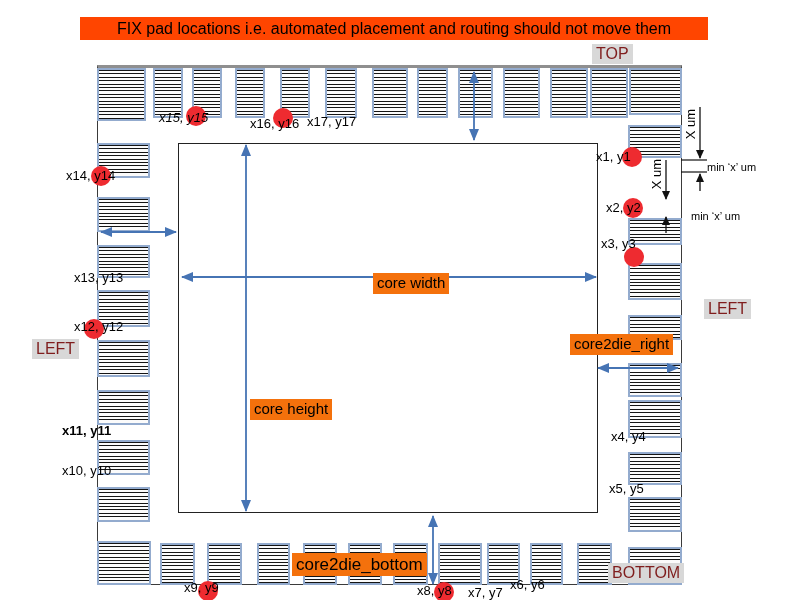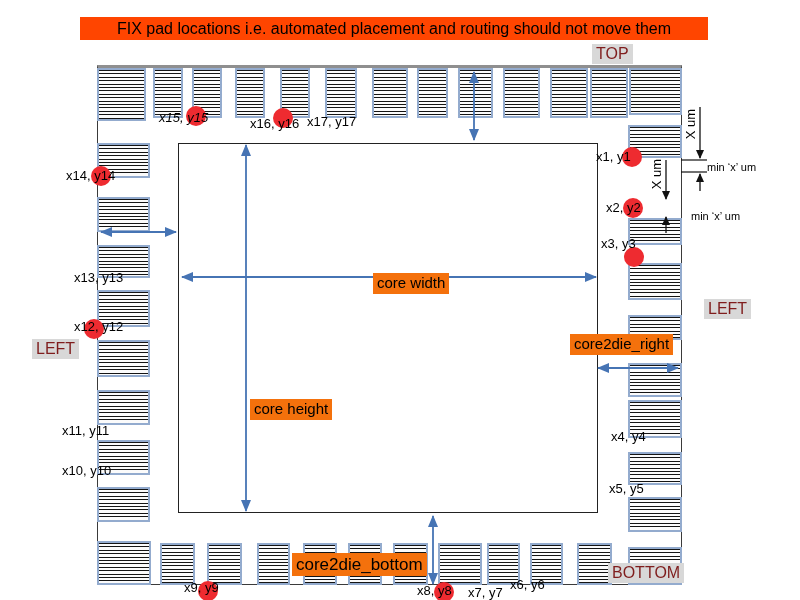--- a/index.html
+++ b/index.html
@@ -132,21 +132,21 @@
       <span class="pad-label" style="left: 596px; top: 150px;">x1, y1</span>
       <span class="pad-label" style="left: 606px; top: 201px;">x2, y2</span>
       <span class="pad-label" style="left: 601px; top: 237px;">x3, y3</span>
       <span class="pad-label" style="left: 611px; top: 430px; text-align: center;">x4, y4</span>
       <span class="pad-label" style="left: 609px; top: 482px;">x5, y5</span>
       <span class="pad-label" style="left: 510px; top: 578px;">x6, y6</span>
       <span class="pad-label" style="left: 468px; top: 586px;">x7, y7</span>
       <span class="pad-label" style="left: 417px; top: 584px;">x8, y8</span>
       <span class="pad-label" style="left: 184px; top: 581px;">x9, y9</span>
       <span class="pad-label" style="left: 62px; top: 464px;">x10, y10</span>
-      <span class="pad-label" style="left: 62px; top: 424px;">x11, y11</span>
+      <span class="pad-label" style="left: 62px; top: 424px; font-weight: bold;">x11, y11</span>
       <span class="pad-label" style="left: 74px; top: 320px;">x12, y12</span>
       <span class="pad-label" style="left: 74px; top: 271px;">x13, y13</span>
       <span class="pad-label" style="left: 66px; top: 169px;">x14, y14</span>
       <span class="pad-label" style="left: 159px; top: 111px; font-style: italic;">x15, y15</span>
       <span class="pad-label" style="left: 250px; top: 117px;">x16, y16</span>
       <span class="pad-label" style="left: 307px; top: 115px;">x17, y17</span>
     </div>
 
   <div class="dim-label" id="lbl-c2d-right">core2die_right</div>
   <div class="dim-label" id="lbl-c2d-bottom">core2die_bottom</div>

